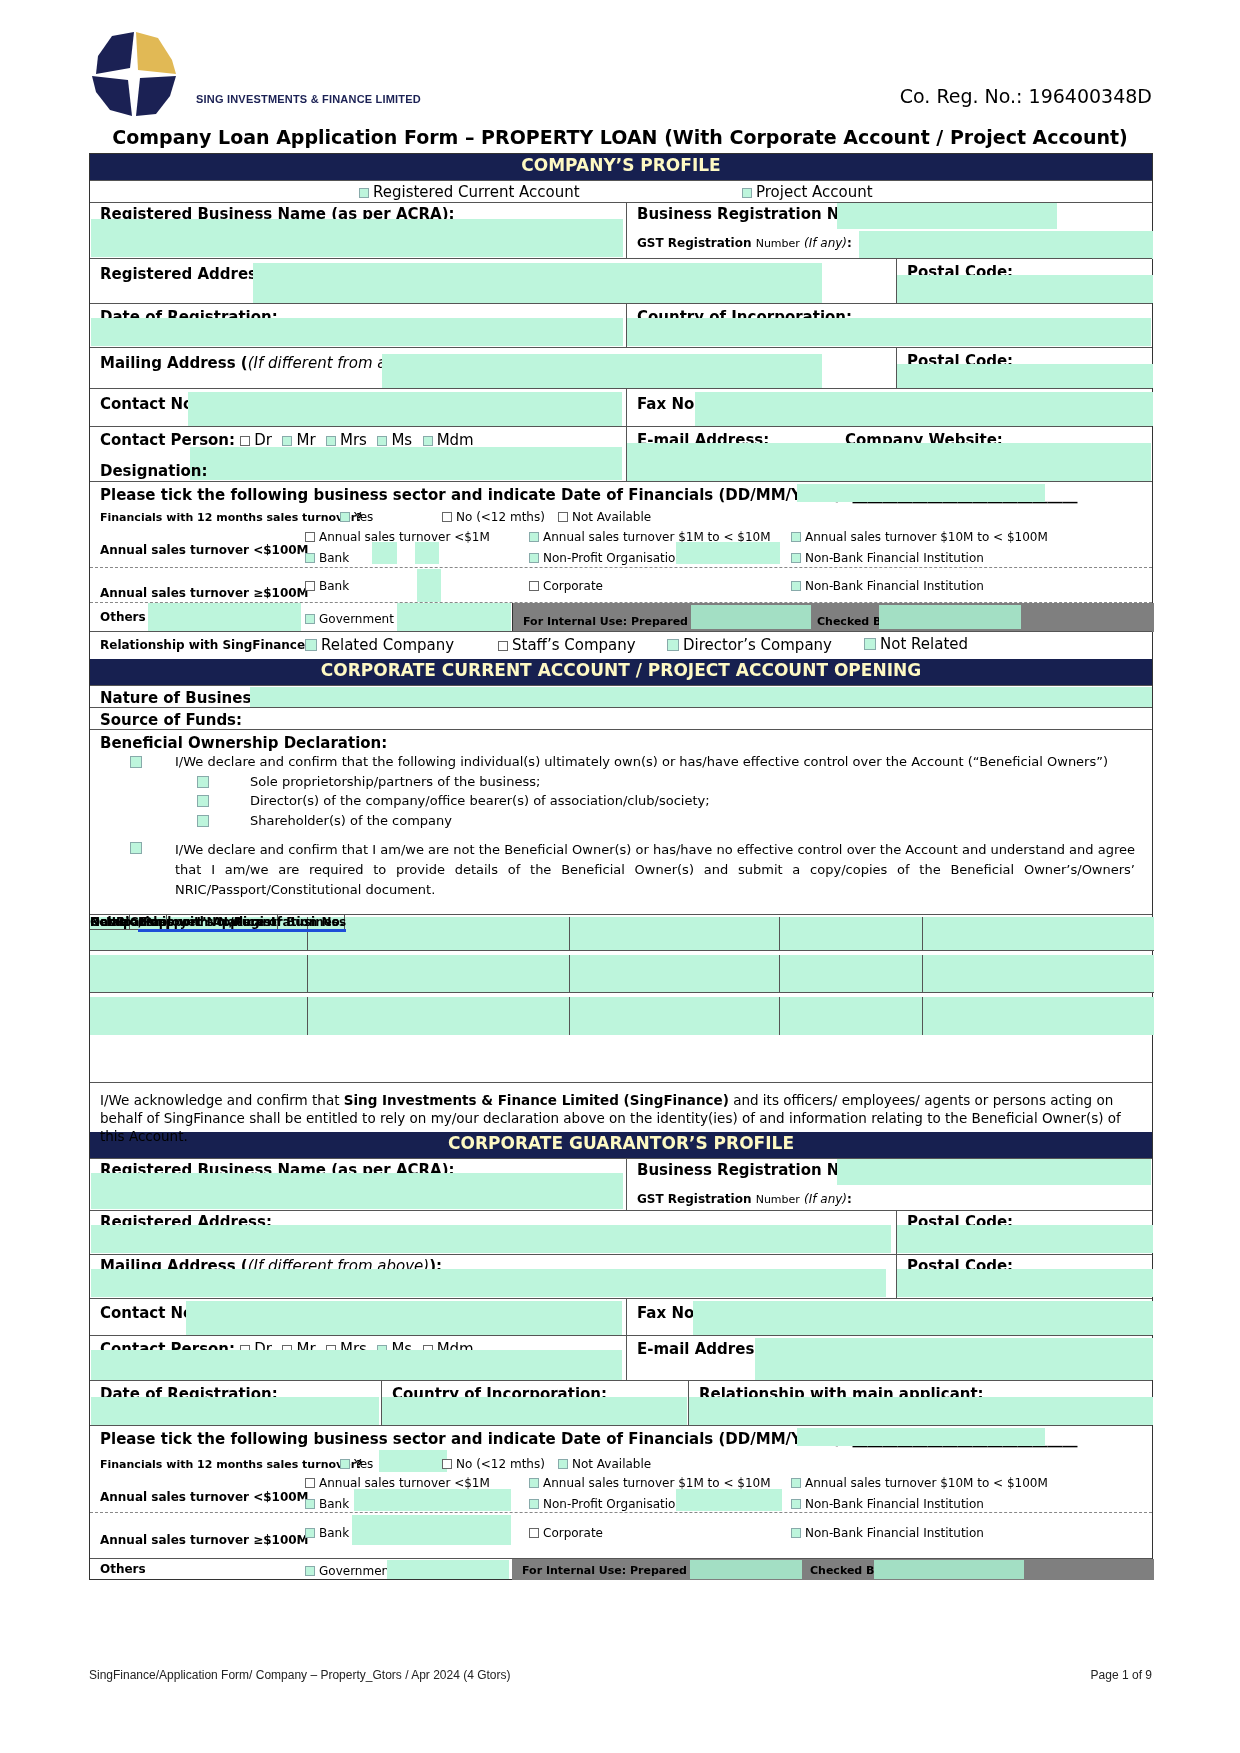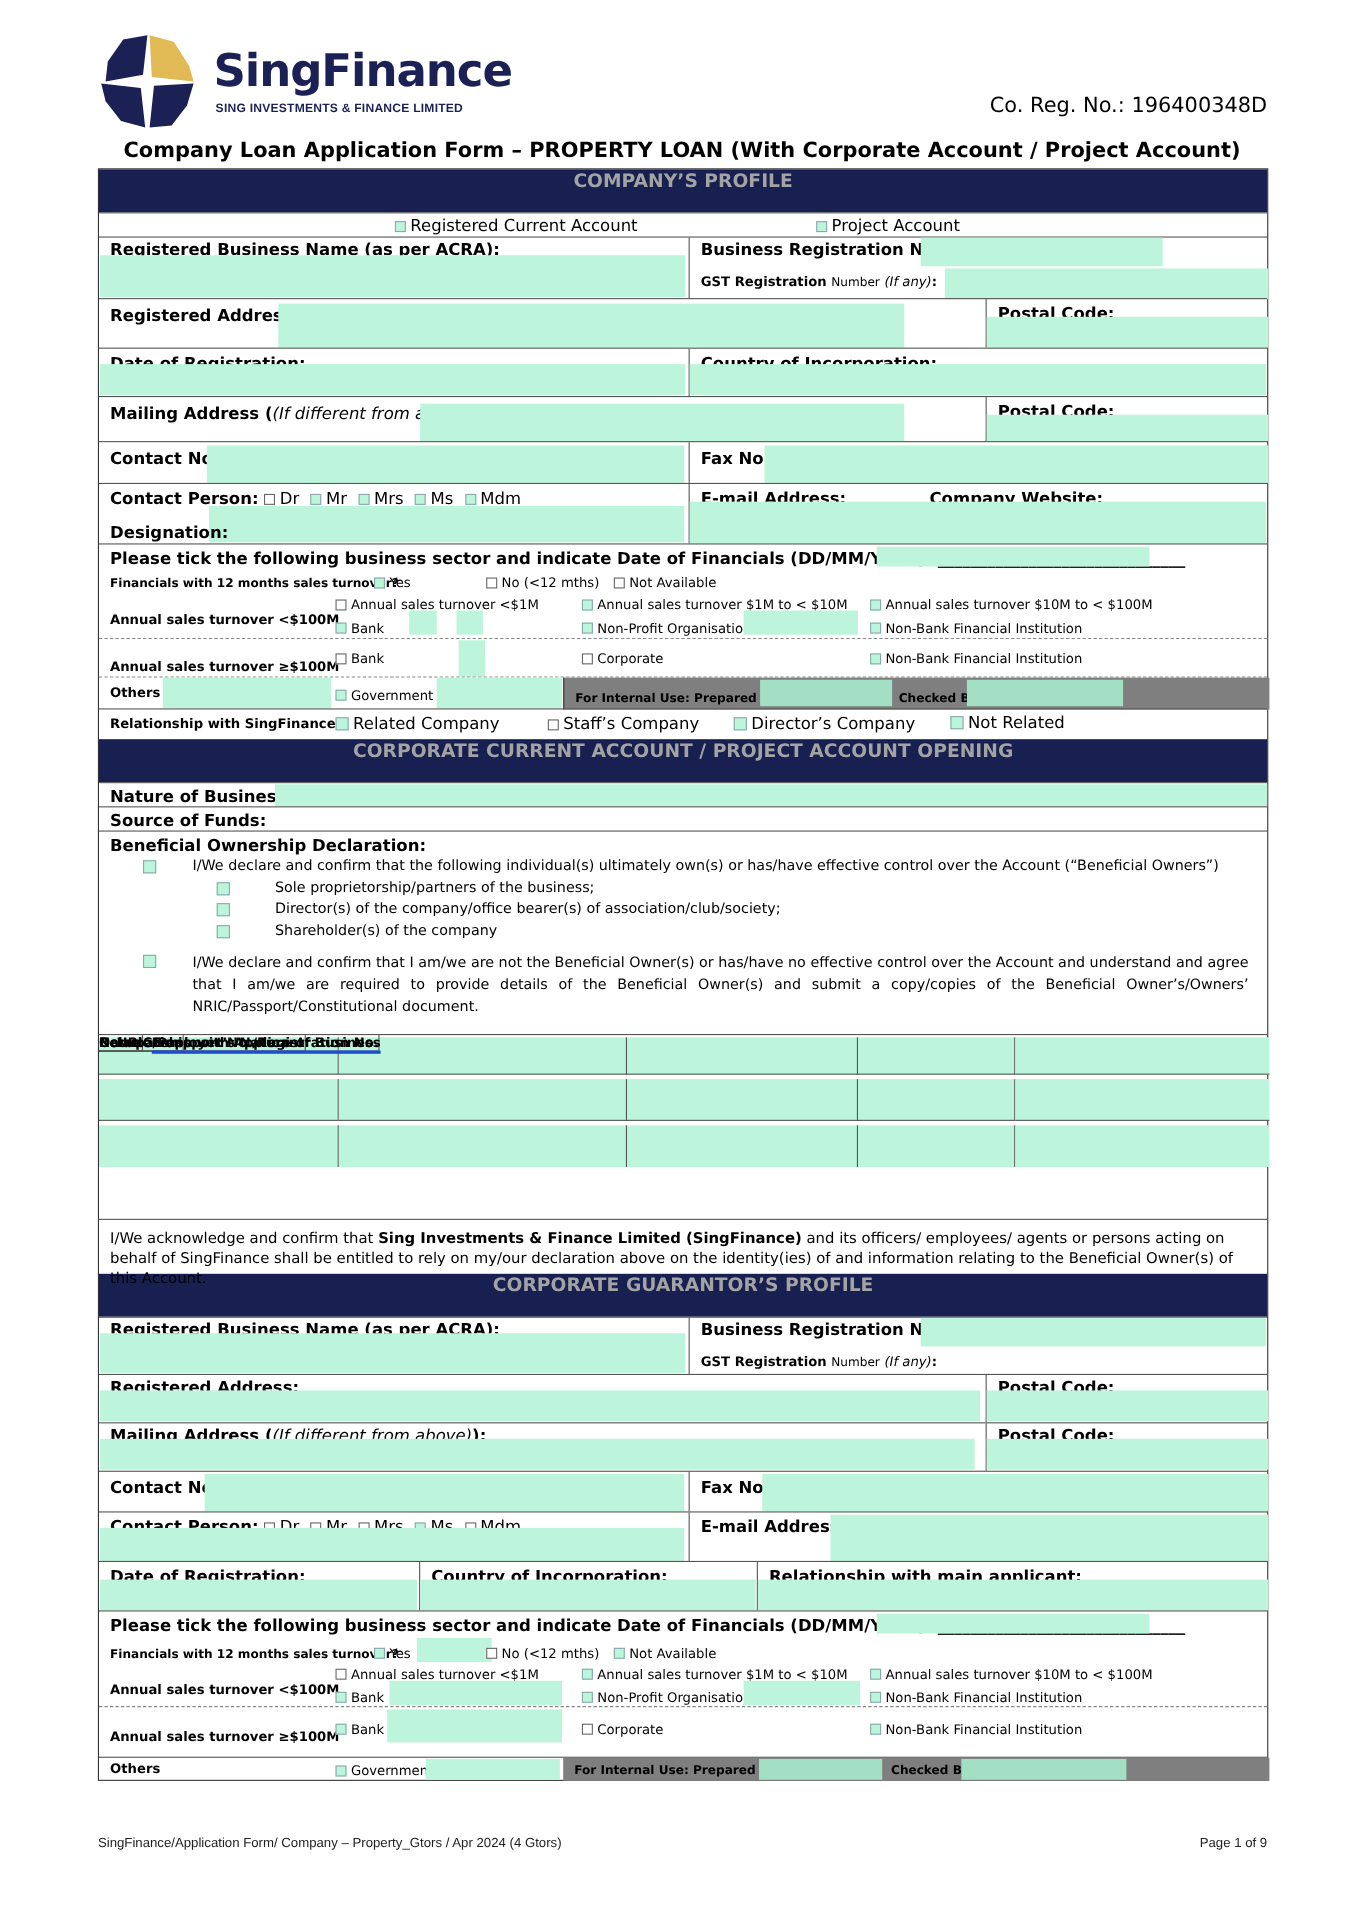--- a/index.html
+++ b/index.html
@@ -5,21 +5,21 @@
   * { box-sizing: border-box; margin: 0; padding: 0; }
   body { width: 1240px; height: 1753px; background: #fff; font-family: "Liberation Sans", sans-serif; color: #000; position: relative; overflow: hidden; }
   .abs { position: absolute; }
   .logo { left: 90px; top: 30px; width: 340px; height: 90px; }
   .logo-mark { position: absolute; left: 0; top: 0; width: 88px; height: 88px; }
   .brand-name { position: absolute; left: 104px; top: 10px; font-size: 41px; font-weight: bold; color: #1b2154; letter-spacing: -1px; font-family: "DejaVu Sans", sans-serif; }
   .brand-sub { position: absolute; left: 106px; top: 63px; font-size: 11px; font-weight: bold; color: #1b2154; letter-spacing: 0.2px; font-family: "Liberation Sans", sans-serif; }
   .coreg { right: 88px; top: 85px; font-size: 19px; font-family: "DejaVu Sans", sans-serif; }
   .title { left: 0; width: 1240px; top: 126px; text-align: center; font-size: 19px; font-weight: bold; font-family: "DejaVu Sans", sans-serif; }
   .form { position: absolute; left: 89px; top: 153px; width: 1064px; border: 1px solid #333; }
-  .band { background: #172050; color: #a3a3a3; text-align: center; font-weight: bold; font-size: 17px; height: 39px; line-height: 22px; font-family: "DejaVu Sans", sans-serif; }
+  .band { background: #172050; color: #fef9c3; text-align: center; font-weight: bold; font-size: 17px; height: 26px; line-height: 22px; font-family: "DejaVu Sans", sans-serif; }
   .row { position: relative; border-top: 1px solid #555; }
   .row.first { border-top: none; }
   .cell { position: absolute; top: 0; bottom: 0; }
   .vline { border-left: 1px solid #555; }
   .lbl { position: absolute; font-size: 15px; font-weight: bold; font-family: "DejaVu Sans", sans-serif; white-space: nowrap; }
   .lbl.sm { font-size: 12px; }
   .lbl.xs { font-size: 11px; }
   .txt { position: absolute; font-size: 12px; font-family: "DejaVu Sans", sans-serif; white-space: nowrap; }
   .txt.md { font-size: 15px; }
   .fill { position: absolute; background: #bdf5dc; }
@@ -38,21 +38,20 @@
 </head>
 <body>
 
 <div class="abs logo">
   <svg class="logo-mark" viewBox="0 0 88 88">
     <polygon points="22,6 44,2 40,38 6,44 8,26" fill="#1b2154"></polygon>
     <polygon points="46,2 68,8 82,30 86,44 48,40" fill="#e1b955"></polygon>
     <polygon points="2,46 38,50 42,86 20,80 6,62" fill="#1b2154"></polygon>
     <polygon points="50,48 86,46 80,66 66,84 46,86" fill="#1b2154"></polygon>
   </svg>
-  <div class="brand-name">SingFinance</div>
   <div class="brand-sub">SING INVESTMENTS &amp; FINANCE LIMITED</div>
 </div>
 <div class="abs coreg">Co. Reg. No.: 196400348D</div>
 <div class="abs title">Company Loan Application Form – PROPERTY LOAN (With Corporate Account / Project Account)</div>
 
 <div class="form">
 
   <div class="band">COMPANY’S PROFILE</div>
 
   <div class="row first" style="height:22px; border-top:1px solid #555;">

